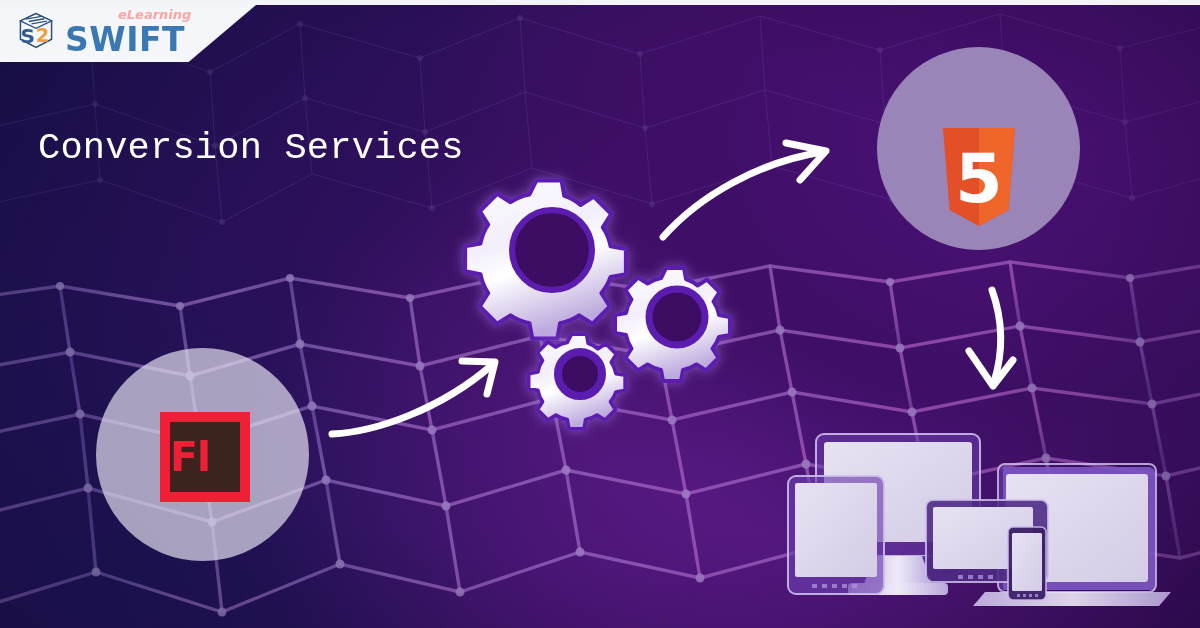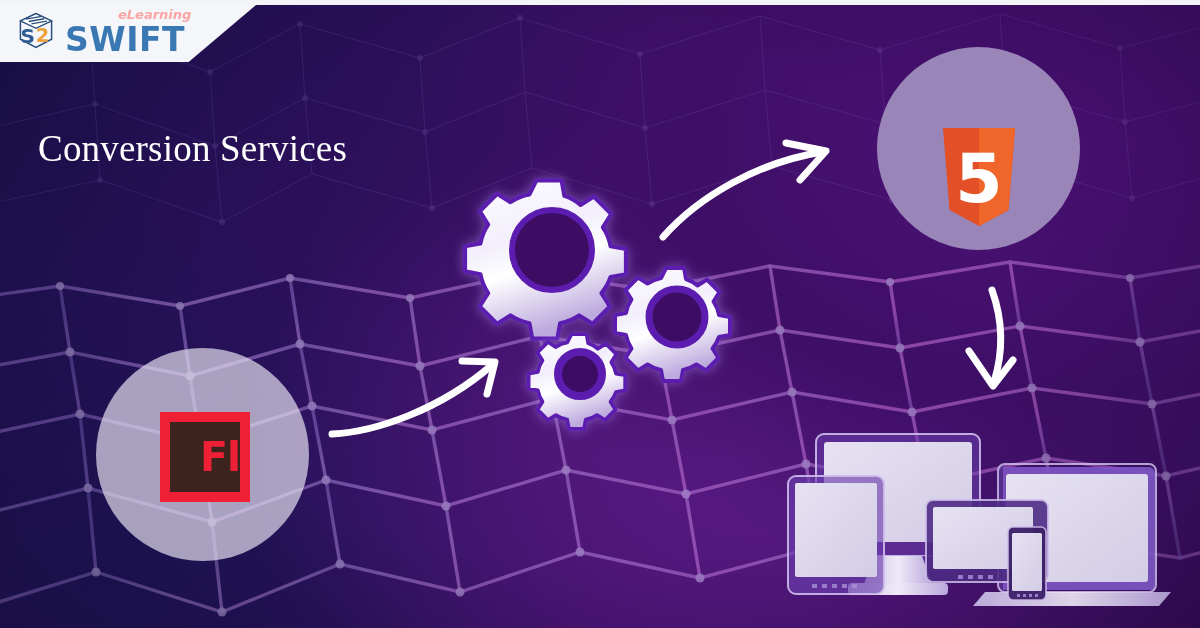--- a/index.html
+++ b/index.html
@@ -65,21 +65,21 @@
     color:#fca5a5; line-height:1;margin-left:8px;
   }
   
   .headline { position:absolute; left:38px; top:122px; z-index:40; }
   .headline .l1 {
     font-family:"DejaVu Sans", sans-serif;
     font-size:45px; font-weight:300; color:#ffffff;
     letter-spacing:.2px; line-height:1.04; white-space:nowrap;
   }
   .headline .l2 {
-    font-family:Liberation Serif, serif;
+    font-family:Liberation Mono, monospace;
     font-size:37px; font-weight:300; color:#ffffff;
     letter-spacing:.2px; line-height:1.12; margin-top:6px; white-space:nowrap;
   }
   
   .circle-html {
     position:absolute; left:877px; top:47px;
     width:203px; height:203px; border-radius:50%;
     background:#9a85b8; z-index:20;
   }
   .circle-flash {
@@ -96,21 +96,21 @@
   }
   .html5-shield { position:absolute; left:940px; top:128px; width:78px; height:98px; z-index:25; }
   
   .flash-icon {
     position:absolute; left:160px; top:412px;
     width:90px; height:90px; z-index:25;
     background:#ef2036; padding:10px;
   }
   .flash-inner {
     width:100%; height:100%; background:#3d231d;
-    display:flex; align-items:center; justify-content:flex-end;padding-left:46px;
+    display:flex; align-items:center; justify-content:flex-start;
   }
   .flash-fl {
     font-family:"DejaVu Sans", sans-serif;
     font-size:41px; font-weight:700; color:#ef2036;
     line-height:1; letter-spacing:-1px;
   }
   .layer-devices { position:absolute; inset:0; z-index:22; }
   .layer-gears  { position:absolute; inset:0; z-index:35; }
   .layer-arrows { position:absolute; inset:0; z-index:38; }
 </style>

